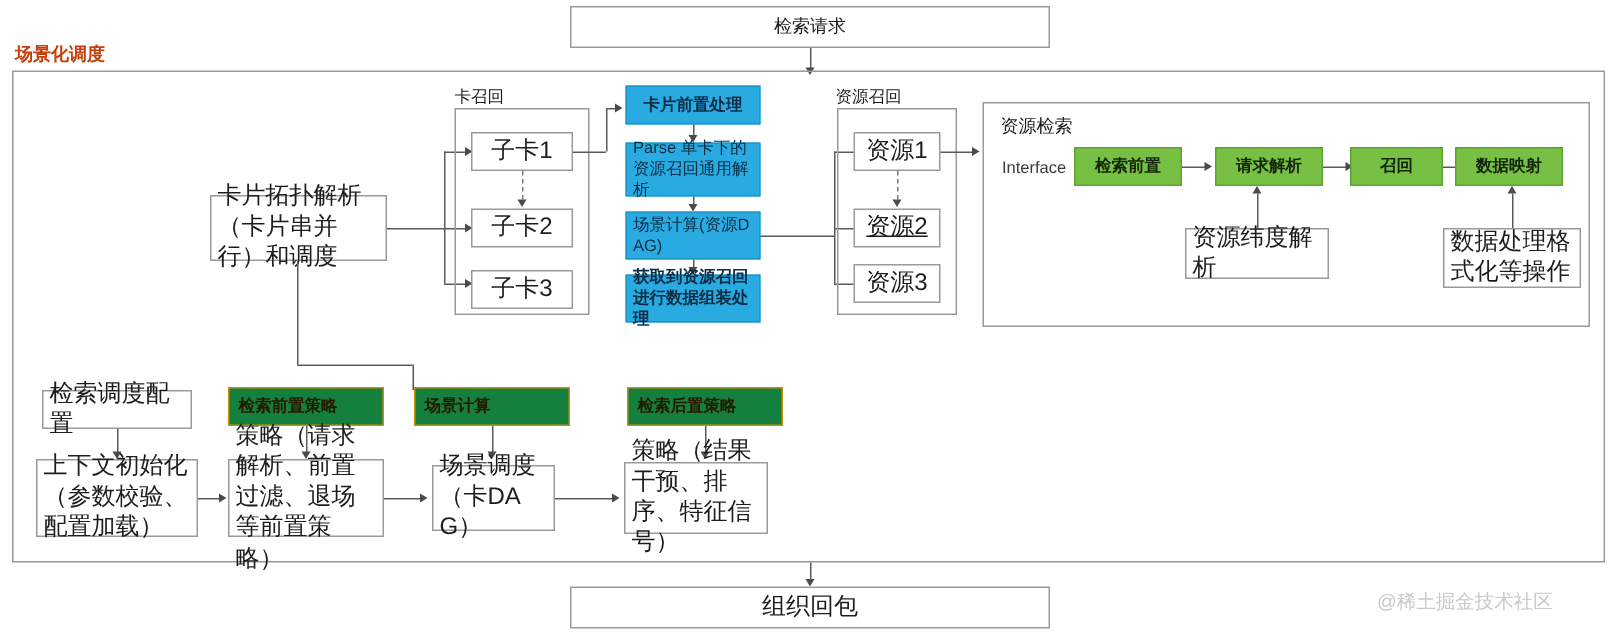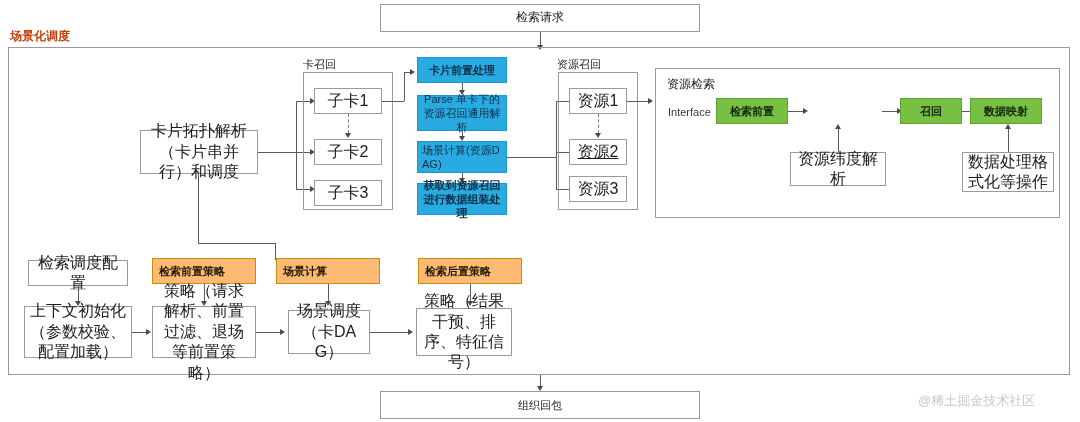--- a/index.html
+++ b/index.html
@@ -16,21 +16,21 @@
     background:#ffffff;
     overflow:hidden;
   }
   
   .node{
     position:absolute;
     box-sizing:border-box;
     display:flex;
     align-items:center;
     justify-content:center;
-    text-align:center;
+    text-align:left;
     line-height:1.28;
     white-space:pre-wrap;
     word-break:break-all;
   }
   .plain{
     background:#ffffff;
     border:1px solid #9a9a9a;
     font-size:16px;
     color:#1c1c1c;
     padding:2px 4px;
@@ -45,21 +45,21 @@
   }
   .green{
     background:#78c043;
     border:1px solid #5ea233;
     color:#14260a;
     font-size:11px;
     font-weight:700;
     padding:2px 4px;
   }
   .orange{
-    background:#fdba74;
+    background:#15803d;
     border:1px solid #c98e06;
     color:#241900;
     font-size:11px;
     font-weight:700;
     justify-content:flex-start;
     text-align:left;
     padding:2px 6px;
   }
   
   .group{
@@ -192,20 +192,21 @@
   <div class="arrow arrow-r" style="left:648px;top:97.5px;"></div>
 
   <div class="group" style="left:655px;top:68px;width:405px;height:150px;"></div>
   <div class="group-title" style="left:667px;top:76px;font-size:12px;">资源检索</div>
   <div class="iface-label" style="left:668px;top:106px;">Interface</div>
 
   <div class="node green" style="left:716px;top:98px;width:72px;height:26px;">检索前置</div>
   <div class="conn h" style="left:788px;top:111px;width:17px;"></div>
   <div class="arrow arrow-r" style="left:803px;top:107.5px;"></div>
 
+  <div class="node green" style="left:810px;top:98px;width:72px;height:26px;">请求解析</div>
   <div class="conn h" style="left:882px;top:111px;width:17px;"></div>
   <div class="arrow arrow-r" style="left:897px;top:107.5px;"></div>
 
   <div class="node green" style="left:900px;top:98px;width:62px;height:26px;">召回</div>
   <div class="conn h" style="left:962px;top:111px;width:15px;"></div>
   <div class="arrow arrow-r" style="left:975px;top:107.5px;"></div>
 
   <div class="node green" style="left:970px;top:98px;width:72px;height:26px;">数据映射</div>
 
   <div class="node plain" style="left:790px;top:152px;width:96px;height:34px;">资源纬度解析</div>
@@ -243,17 +244,17 @@
 
   <div class="node plain" style="left:288px;top:310px;width:82px;height:44px;">场景调度（卡DAG）</div>
   <div class="conn h" style="left:370px;top:332px;width:40px;"></div>
   <div class="arrow arrow-r" style="left:408px;top:328.5px;"></div>
 
   <div class="node plain" style="left:416px;top:308px;width:96px;height:48px;">策略（结果干预、排序、特征信号）</div>
 
   <div class="conn v" style="left:540px;top:375px;height:12px;"></div>
   <div class="arrow arrow-d" style="left:536.5px;top:386px;"></div>
 
-  <div class="node plain" style="left:380px;top:391px;width:320px;height:28px;font-size:11px;">组织回包</div>
+  <div class="node plain" style="left:380px;top:391px;width:320px;height:28px;font-size:16px;">组织回包</div>
 
   <div class="watermark" style="left:918px;top:392px;">@稀土掘金技术社区</div>
 
 </div>
 
 </body></html>

